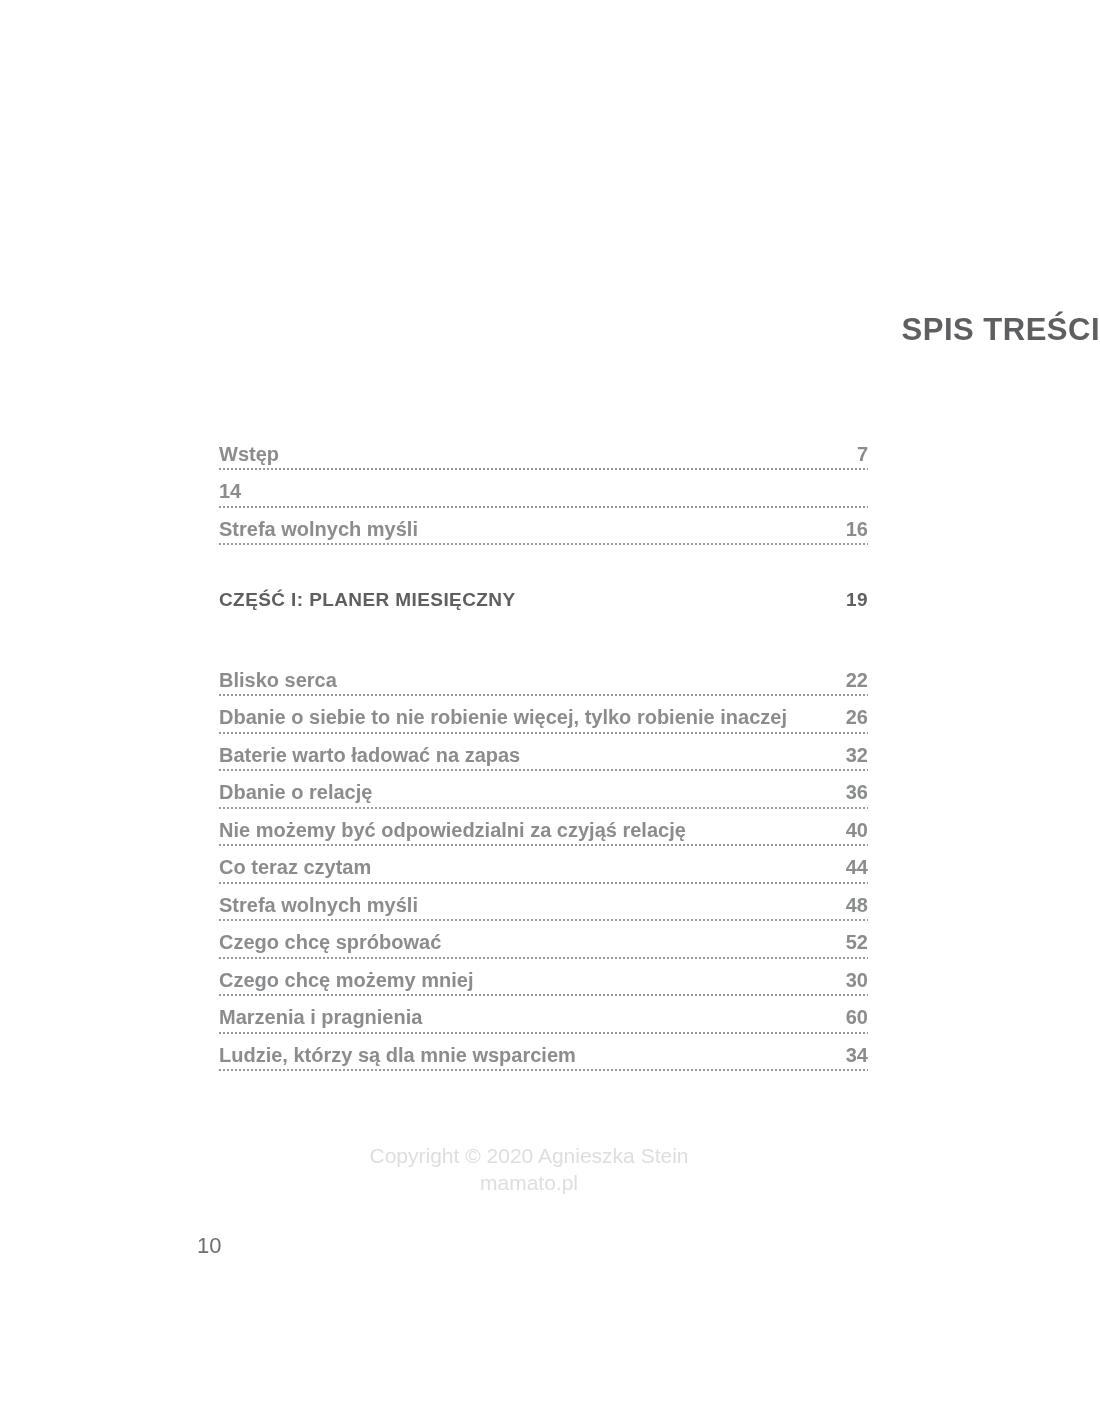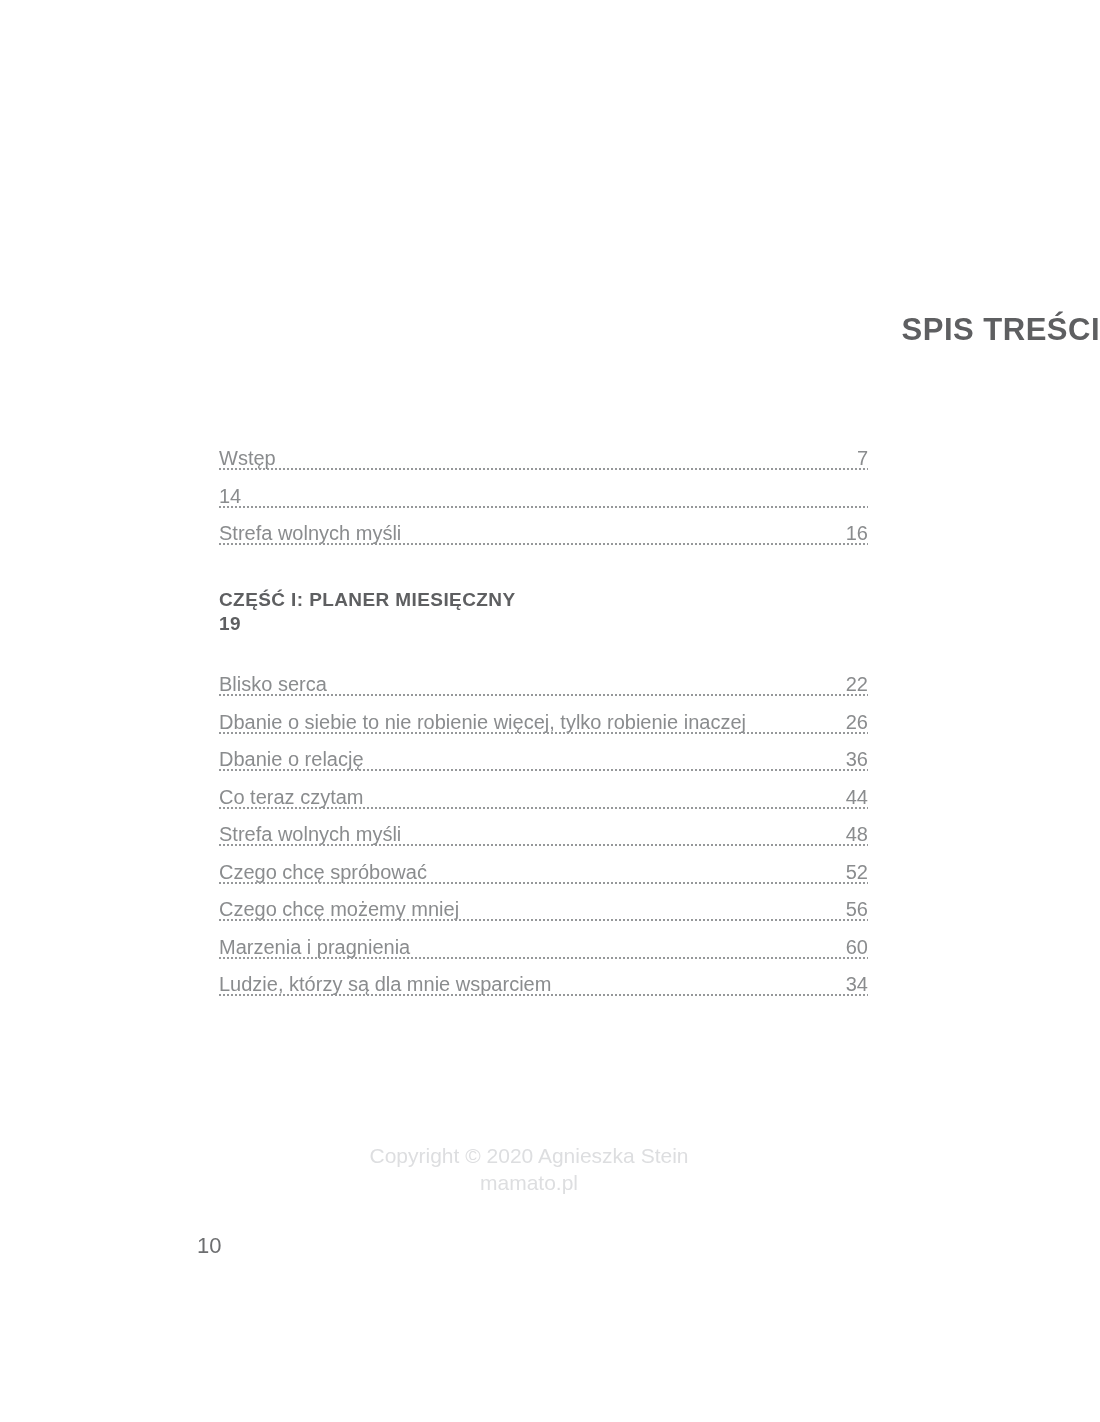--- a/index.html
+++ b/index.html
@@ -29,26 +29,27 @@
     position: absolute;
     left: 219px;
     width: 649px;
   }
   #front-list  { top: 437px; }
   #main-list   { top: 663px; }
   .toc-row {
     position: relative;
     display: flex;
     justify-content: space-between;
-    align-items: flex-end;
+    align-items: center;
     height: 33px;
     margin-bottom: 4.5px;
     line-height: 24px;
     font-size: 20px;
     color: #8a8c8e;
+    font-weight: bold;
   }
   .toc-row::after {
     content: "";
     position: absolute;
     left: 0;
     right: 0;
     bottom: 0;
     height: 2px;
     background-image: repeating-linear-gradient(
       to right,
@@ -64,21 +65,20 @@
     width: 649px;
     top: 588px;
     display: flex;
     justify-content: space-between;
     align-items: flex-start;
     line-height: 24px;
     font-size: 19px;
     font-weight: bold;
     letter-spacing: 0.4px;
     color: #5e5f61;
-    flex-direction: column;
   }
   .copyright {
     position: absolute;
     top: 1142px;
     left: 0;
     width: 1058px;
     text-align: center;
     font-size: 21px;
     line-height: 27px;
     color: #dddee0;
@@ -124,45 +124,53 @@
     <div class="toc-row">
       <span class="toc-label">Blisko serca</span>
       <span class="toc-page">22</span>
     </div>
 
     <div class="toc-row">
       <span class="toc-label">Dbanie o siebie to nie robienie więcej, tylko robienie inaczej</span>
       <span class="toc-page">26</span>
     </div>
 
+    <div class="toc-row">
+      <span class="toc-label">Baterie warto ładować na zapas</span>
+      <span class="toc-page">32</span>
+    </div>
 
     <div class="toc-row">
       <span class="toc-label">Dbanie o relację</span>
       <span class="toc-page">36</span>
     </div>
 
+    <div class="toc-row">
+      <span class="toc-label">Nie możemy być odpowiedzialni za czyjąś relację</span>
+      <span class="toc-page">40</span>
+    </div>
 
     <div class="toc-row">
       <span class="toc-label">Co teraz czytam</span>
       <span class="toc-page">44</span>
     </div>
 
     <div class="toc-row">
       <span class="toc-label">Strefa wolnych myśli</span>
       <span class="toc-page">48</span>
     </div>
 
     <div class="toc-row">
       <span class="toc-label">Czego chcę spróbować</span>
       <span class="toc-page">52</span>
     </div>
 
     <div class="toc-row">
       <span class="toc-label">Czego chcę możemy mniej</span>
-      <span class="toc-page">56</span>
+      <span class="toc-page">30</span>
     </div>
 
     <div class="toc-row">
       <span class="toc-label">Marzenia i pragnienia</span>
       <span class="toc-page">60</span>
     </div>
 
     <div class="toc-row">
       <span class="toc-label">Ludzie, którzy są dla mnie wsparciem</span>
       <span class="toc-page">34</span>

